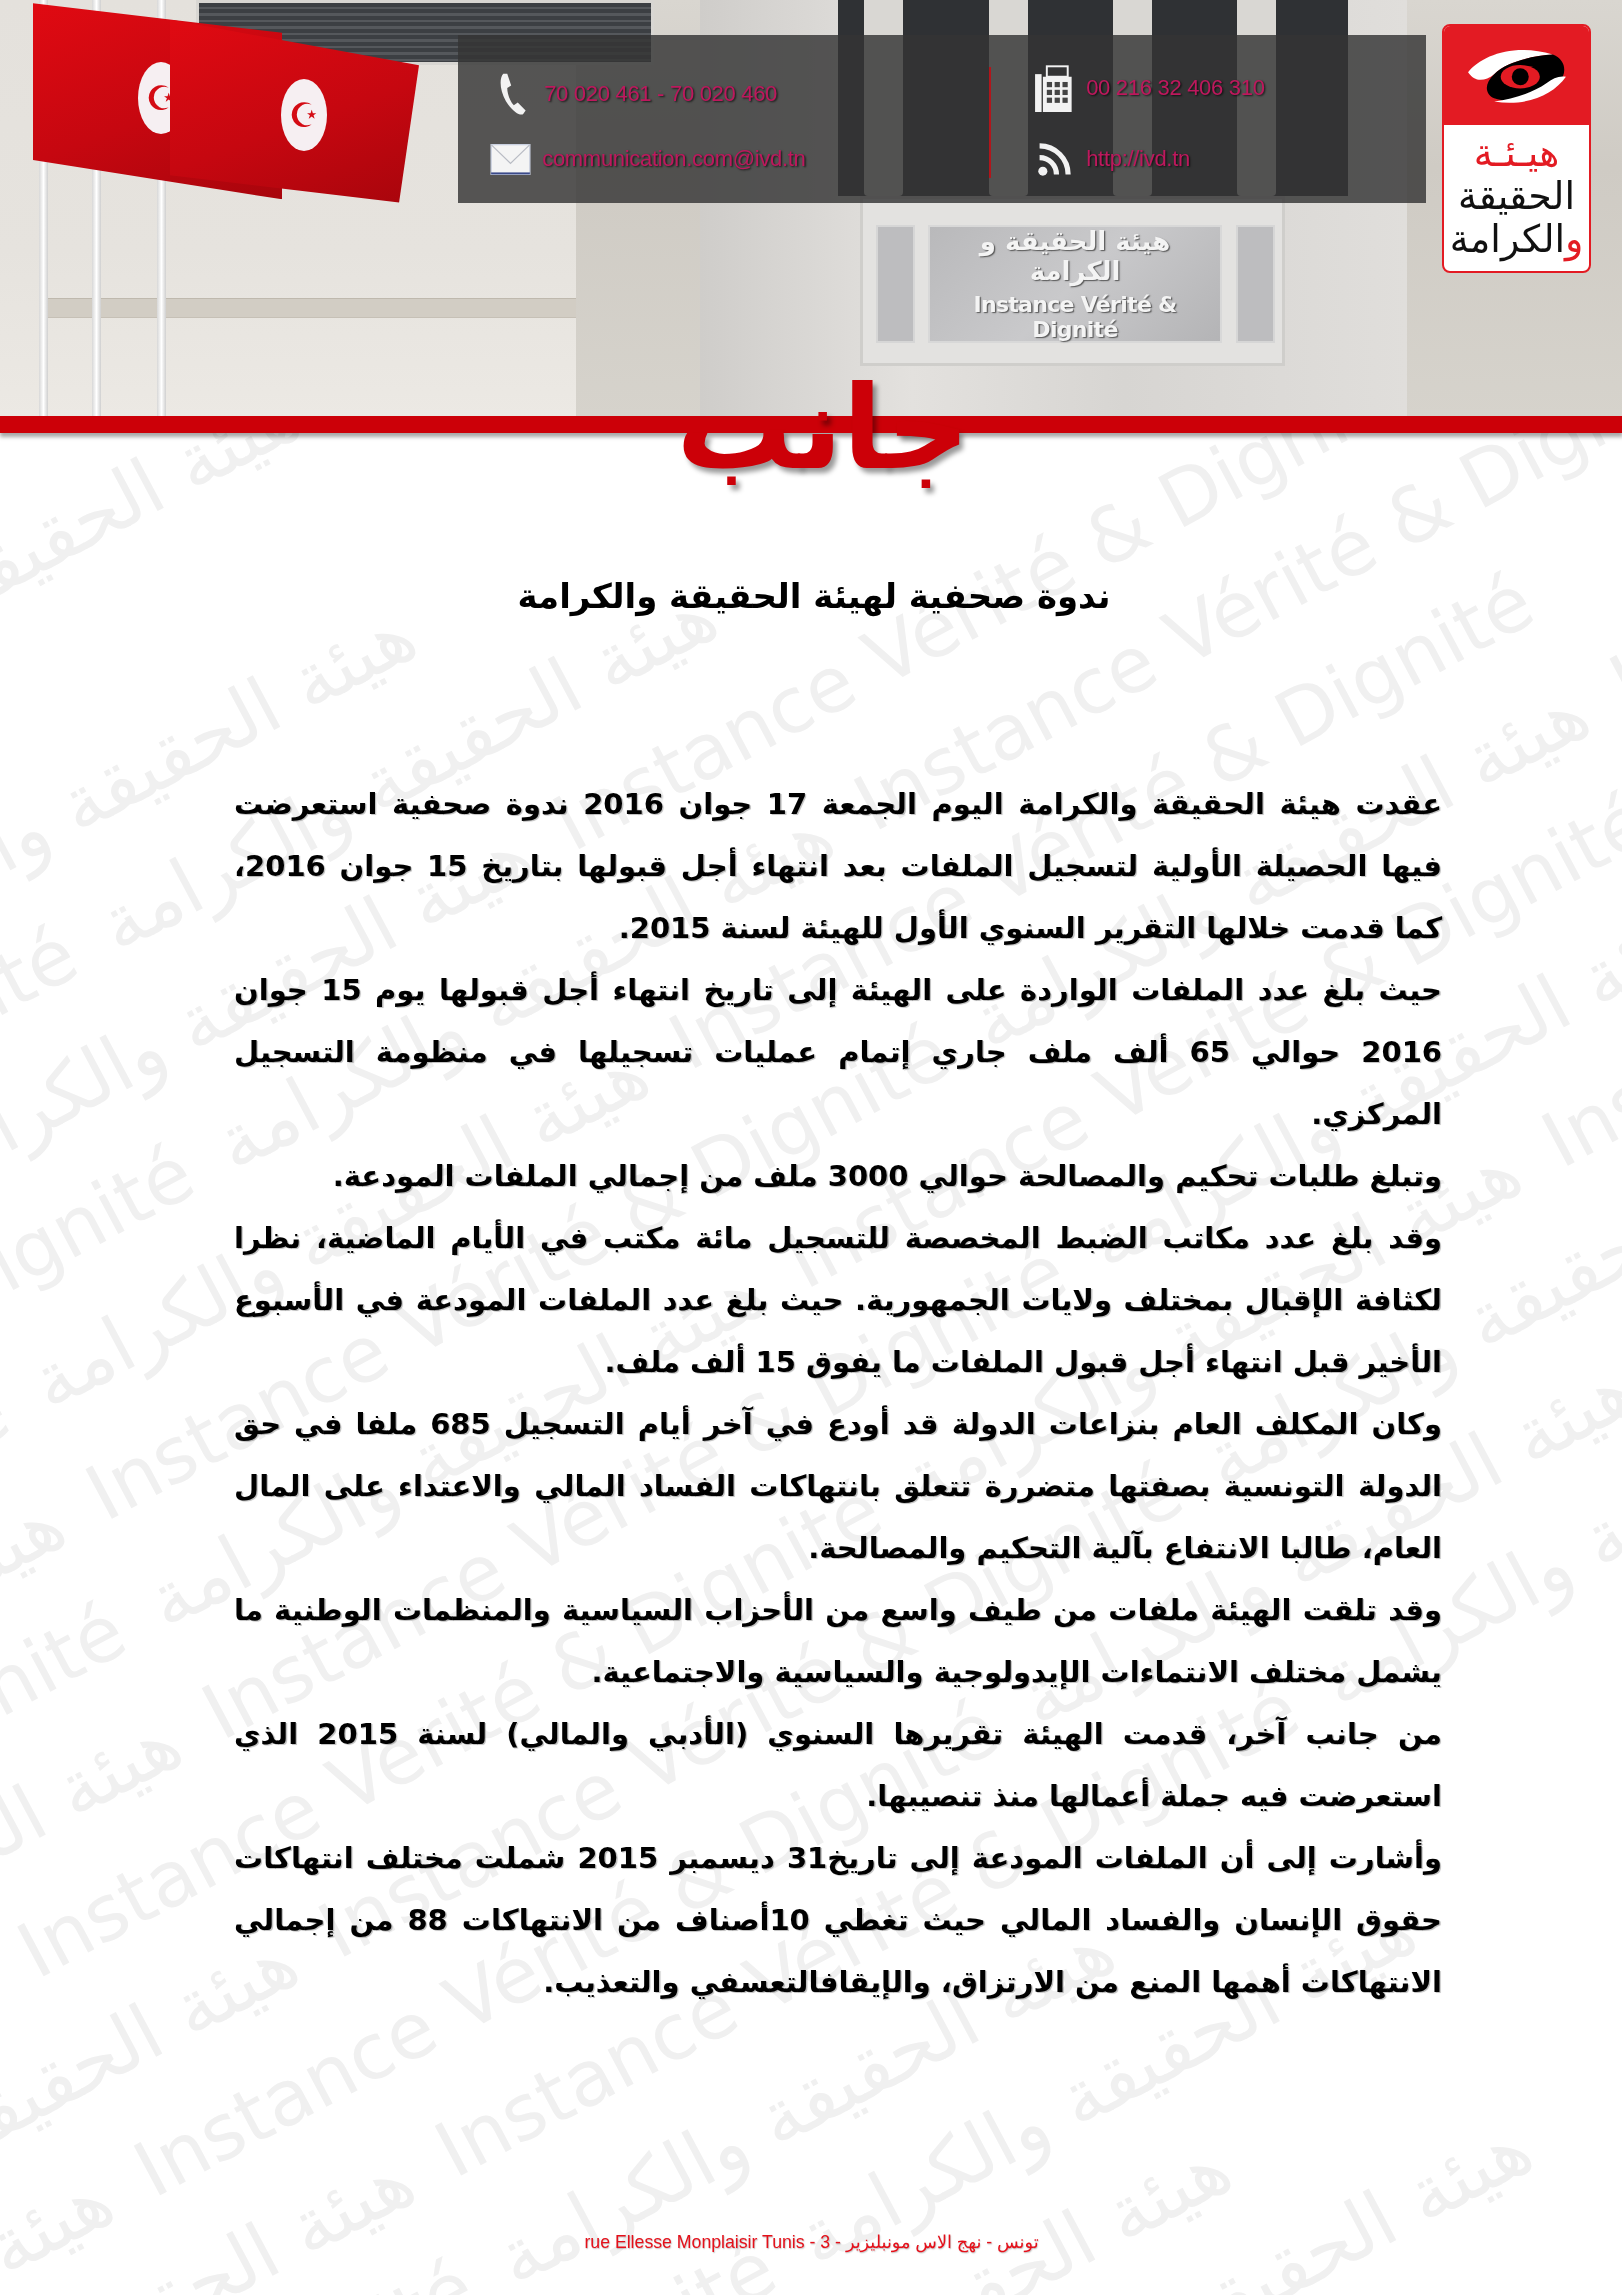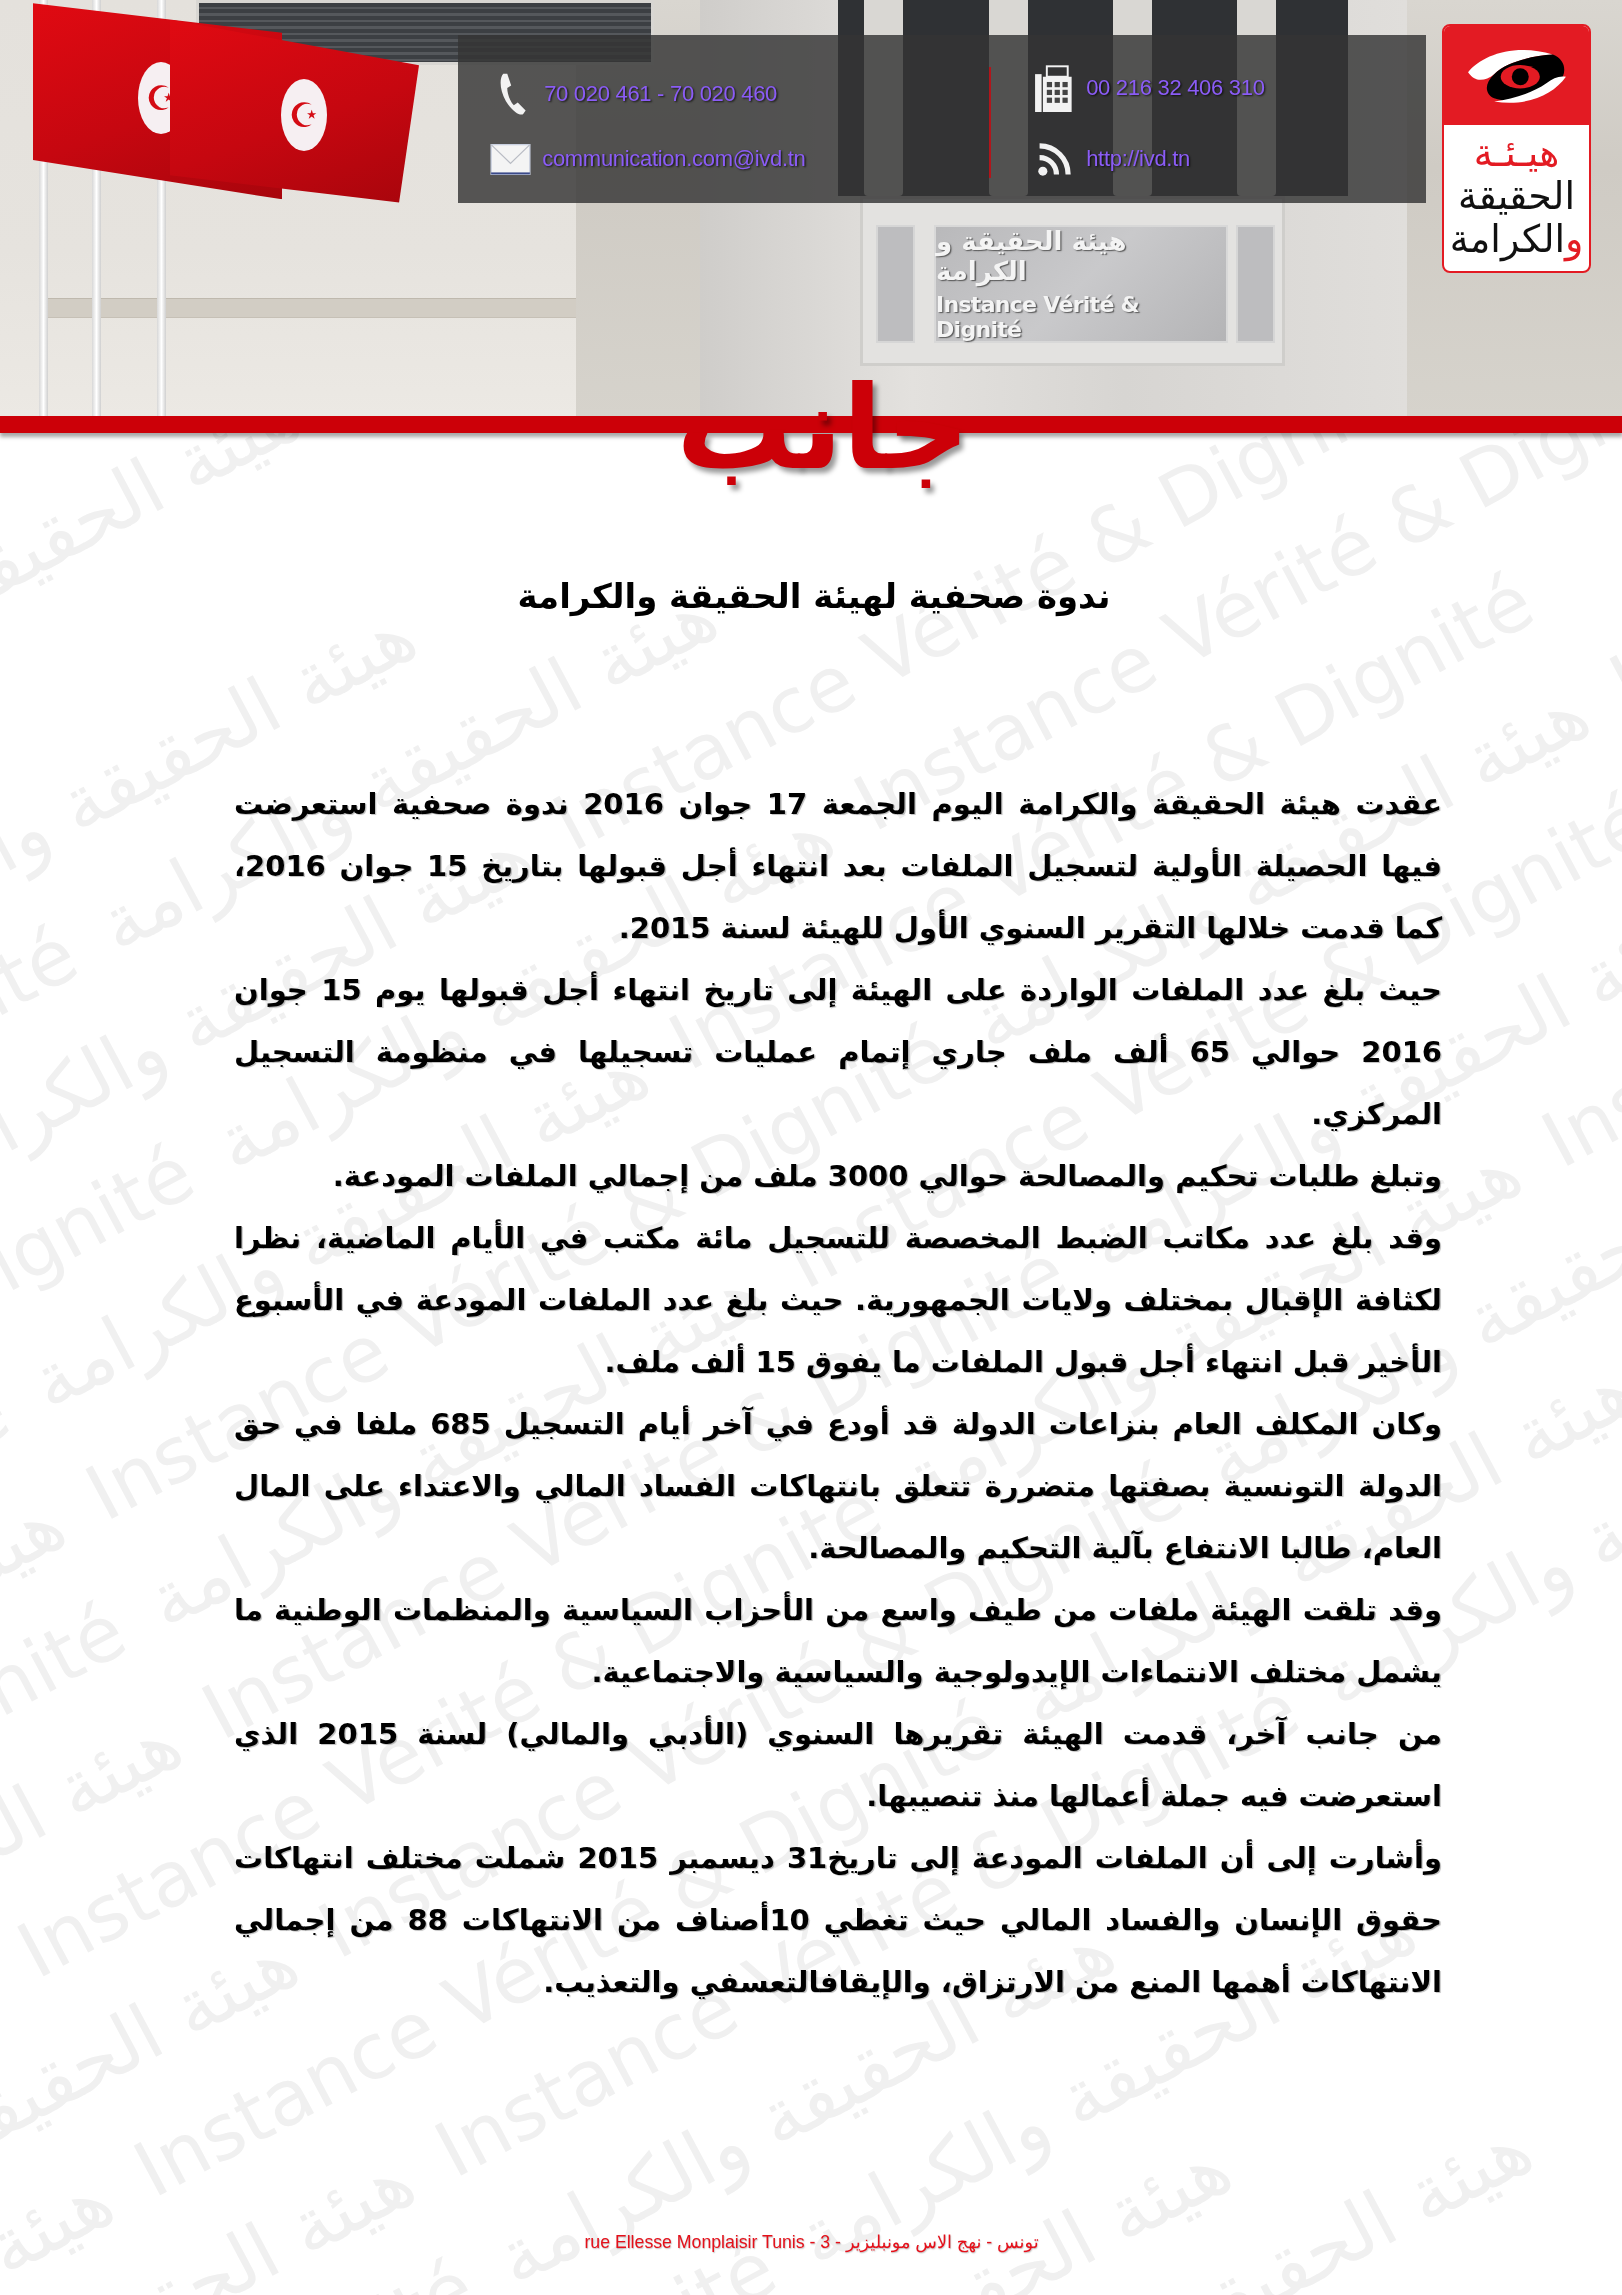--- a/index.html
+++ b/index.html
@@ -54,24 +54,24 @@
   }
   .header .arch-col {
     position: absolute; top: 0; width: 39px; height: 196px; background: #d9d7d3;
     border-radius: 0 0 3.9px 3.9px;
   }
   .plaque {
     position: absolute; left: 860px; top: 196px; width: 425px; height: 170px;
     background: #e3e2e0; border: 3.9px solid #cfcecb;
   }
   .plaque-inner {
-    position: absolute; left: 71px; top: 26px; width: 294px; height: 118px;
+    position: absolute; left: 65px; top: 26px; width: 294px; height: 118px;
     background: linear-gradient(135deg, #b9b9bb, #c9c9cb 50%, #b4b4b6);
     border: 2.6px solid #d8d8d8;
-    display: flex; flex-direction: column; align-items: center; justify-content: center;
+    display: flex; flex-direction: column; align-items: center; justify-content: center; text-align: center;
   }
   .plaque-ar {
     font-family: "DejaVu Sans", sans-serif; font-weight: bold; font-size: 26px; color: #f4f4f4;
     text-shadow: 1.3px 1.3px 1.3px #555;
   }
   .plaque-fr {
     font-family: "DejaVu Sans", sans-serif; font-weight: bold; font-size: 22px; color: #f4f4f4;
     text-shadow: 1.3px 1.3px 1.3px #555; margin-top: 6.5px; letter-spacing: -0.7px;
   }
   .plaque-side {
@@ -96,21 +96,21 @@
   .contact-bar {
     position: absolute; left: 458px; top: 35px; width: 968px; height: 168px;
     background: rgba(52, 52, 52, 0.82); z-index: 2;
   }
   .contact-divider {
     position: absolute; left: 640px; top: 32px; width: 2px; height: 111px;
     background: #b2151b; z-index: 3;
   }
   .contact-item {
     position: absolute; display: flex; align-items: center; z-index: 3;
-    color: #8b5cf6; font-family: "Liberation Sans", sans-serif; font-size: 22px;
+    color: #be185d; font-family: "Liberation Sans", sans-serif; font-size: 22px;
     text-shadow: 1.3px 1.3px 2px rgba(0,0,0,0.7); letter-spacing: -0.3px;
   }
   .contact-item .icon { width: 46px; height: 46px; display: flex; align-items: center; justify-content: center; margin-right: 9.2px; }
   .ci-phone { left: 489px; top: 71px; }
   .ci-fax { left: 1031px; top: 65px; }
   .ci-email { left: 487px; top: 136px; }
   .ci-web { left: 1031px; top: 136px; }
 
   
   .logo {

